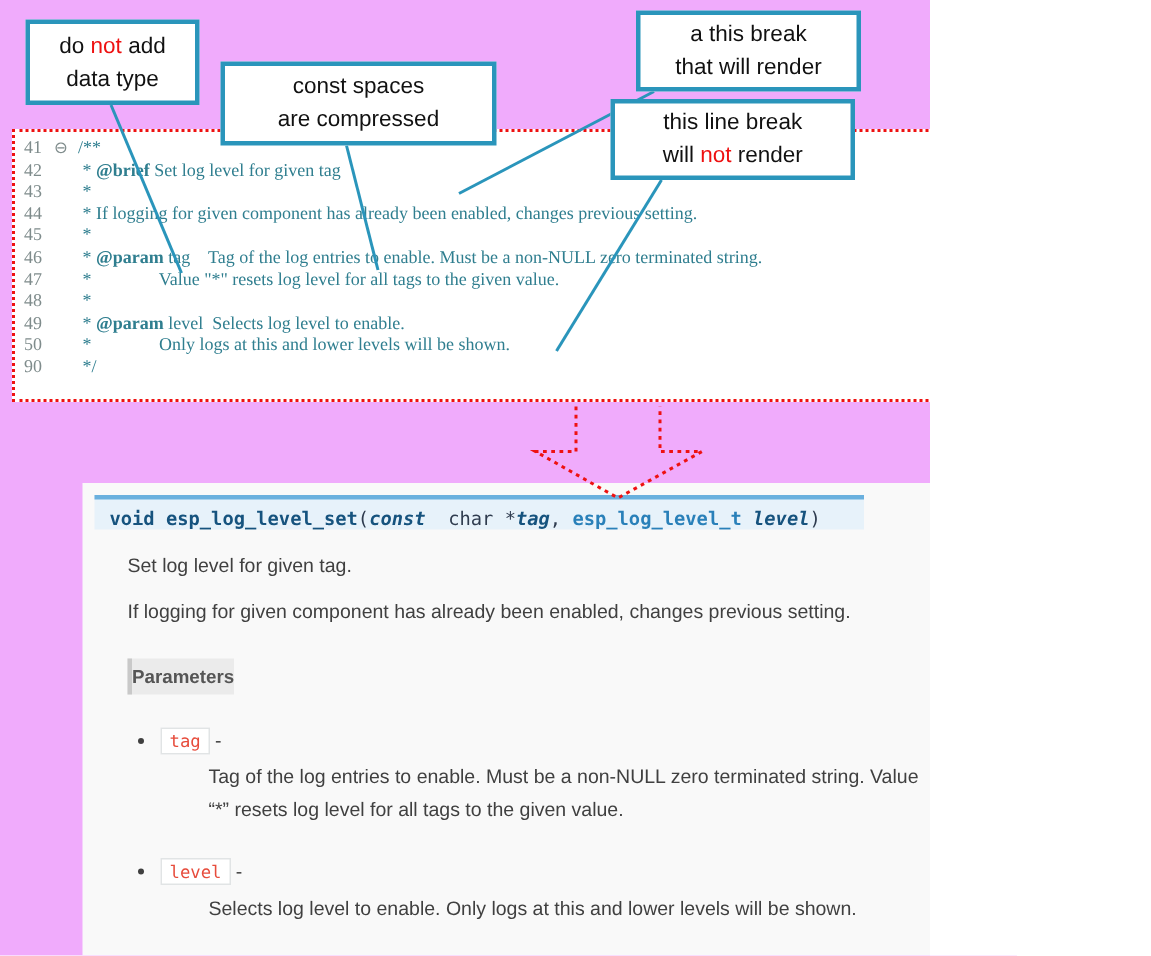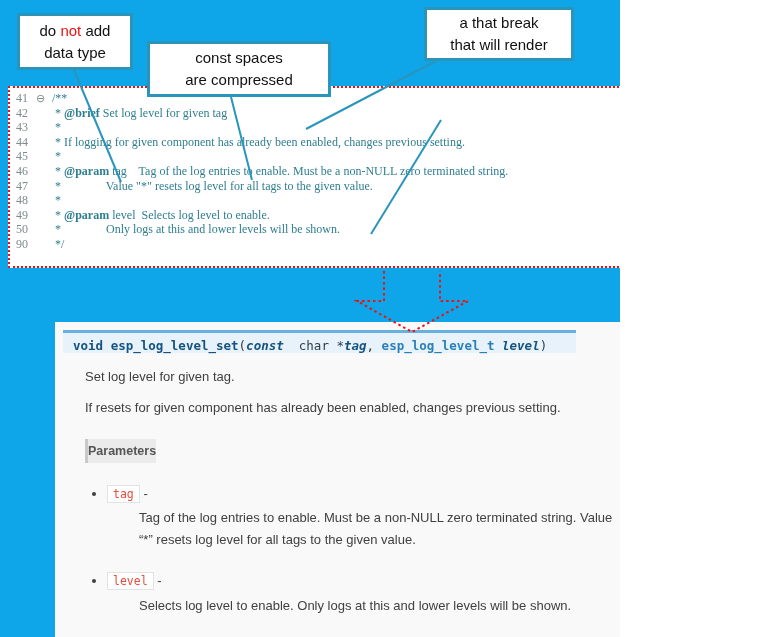--- a/index.html
+++ b/index.html
@@ -1,19 +1,19 @@
 <!DOCTYPE html>
 <html><head>
 <meta charset="utf-8">
 <style>
   * { margin:0; padding:0; box-sizing:border-box; }
   html,body { background:#fff; }
   body { font-family:"Liberation Sans", sans-serif; }
 
-  .stage { position:relative; width:620px; height:637px; background:#0ea5e9; overflow:hidden; }
+  .stage { position:relative; width:620px; height:637px; background:#f0abfc; overflow:hidden; }
 
   
   .callout {
     position:absolute; background:#fff; border:3px solid #2a95bb;
     display:flex; flex-direction:column; justify-content:center; align-items:center;
     text-align:center; font-size:15px; color:#111; line-height:1.45; z-index:4;
   }
   .red { color:#ee1111; }
   .callout-1 { left:17px;  top:13px; width:116px; height:57px; }
   .callout-2 { left:147px; top:41px; width:184px; height:56px; }
@@ -78,24 +78,28 @@
     <div><span>do </span><span class="red">not</span><span> add</span></div>
     <div>data type</div>
   </div>
 
   <div class="callout callout-2">
     <div>const spaces</div>
     <div>are compressed</div>
   </div>
 
   <div class="callout callout-3">
-    <div>a that break</div>
+    <div>a this break</div>
     <div>that will render</div>
   </div>
 
+  <div class="callout callout-4">
+    <div>this line break</div>
+    <div><span>will </span><span class="red">not</span><span> render</span></div>
+  </div>
 
   <div class="code-editor">
     <div>
         <div class="code-line"><span class="ln">41</span><span class="fold">⊖</span><span class="tok-comment">/**</span></div>
         <div class="code-line"><span class="ln">42</span><span class="fold"> </span><span class="tok-comment"> * </span><span class="tok-tag">@brief</span><span class="tok-comment"> Set log level for given tag</span></div>
         <div class="code-line"><span class="ln">43</span><span class="fold"> </span><span class="tok-comment"> *</span></div>
         <div class="code-line"><span class="ln">44</span><span class="fold"> </span><span class="tok-comment"> * If logging for given component has already been enabled, changes previous setting.</span></div>
         <div class="code-line"><span class="ln">45</span><span class="fold"> </span><span class="tok-comment"> *</span></div>
         <div class="code-line"><span class="ln">46</span><span class="fold"> </span><span class="tok-comment"> * </span><span class="tok-tag">@param</span><span class="tok-comment"> tag    Tag of the log entries to enable. Must be a non-NULL zero terminated string.</span></div>
         <div class="code-line"><span class="ln">47</span><span class="fold"> </span><span class="tok-comment"> *               Value "*" resets log level for all tags to the given value.</span></div>
@@ -110,21 +114,21 @@
     <line class="tl" x1="74" y1="70" x2="121" y2="182"></line>
     <line class="tl" x1="231" y1="97" x2="252" y2="180"></line>
     <line class="tl" x1="436" y1="61" x2="306" y2="129"></line>
     <line class="tl" x1="441" y1="120" x2="371" y2="234"></line>
     <path class="arrow" d="M384,271 L384,301 L357,301 L412,332 L468,301 L440,301 L440,271"></path>
   </svg>
 
   <div class="doc-panel">
     <div class="sig"><span class="sg-kw">void</span><span class="sg-plain"> </span><span class="sg-name">esp_log_level_set</span><span class="sg-plain">(</span><span class="sg-kwi">const</span><span class="sg-plain">  char *</span><span class="sg-param">tag</span><span class="sg-plain">, </span><span class="sg-type">esp_log_level_t</span><span class="sg-plain"> </span><span class="sg-param">level</span><span class="sg-plain">)</span></div>
     <p class="doc-p">Set log level for given tag.</p>
-    <p class="doc-p">If resets for given component has already been enabled, changes previous setting.</p>
+    <p class="doc-p">If logging for given component has already been enabled, changes previous setting.</p>
     <div class="rubric">Parameters</div>
     <ul class="param-list">
         <li class="param-item">
           <div class="param-head"><span class="chip">tag</span><span class="dash"> -</span></div>
           <div class="param-desc">Tag of the log entries to enable. Must be a non-NULL zero terminated string. Value “*” resets log level for all tags to the given value.</div>
         </li>
         <li class="param-item">
           <div class="param-head"><span class="chip">level</span><span class="dash"> -</span></div>
           <div class="param-desc">Selects log level to enable. Only logs at this and lower levels will be shown.</div>
         </li>

